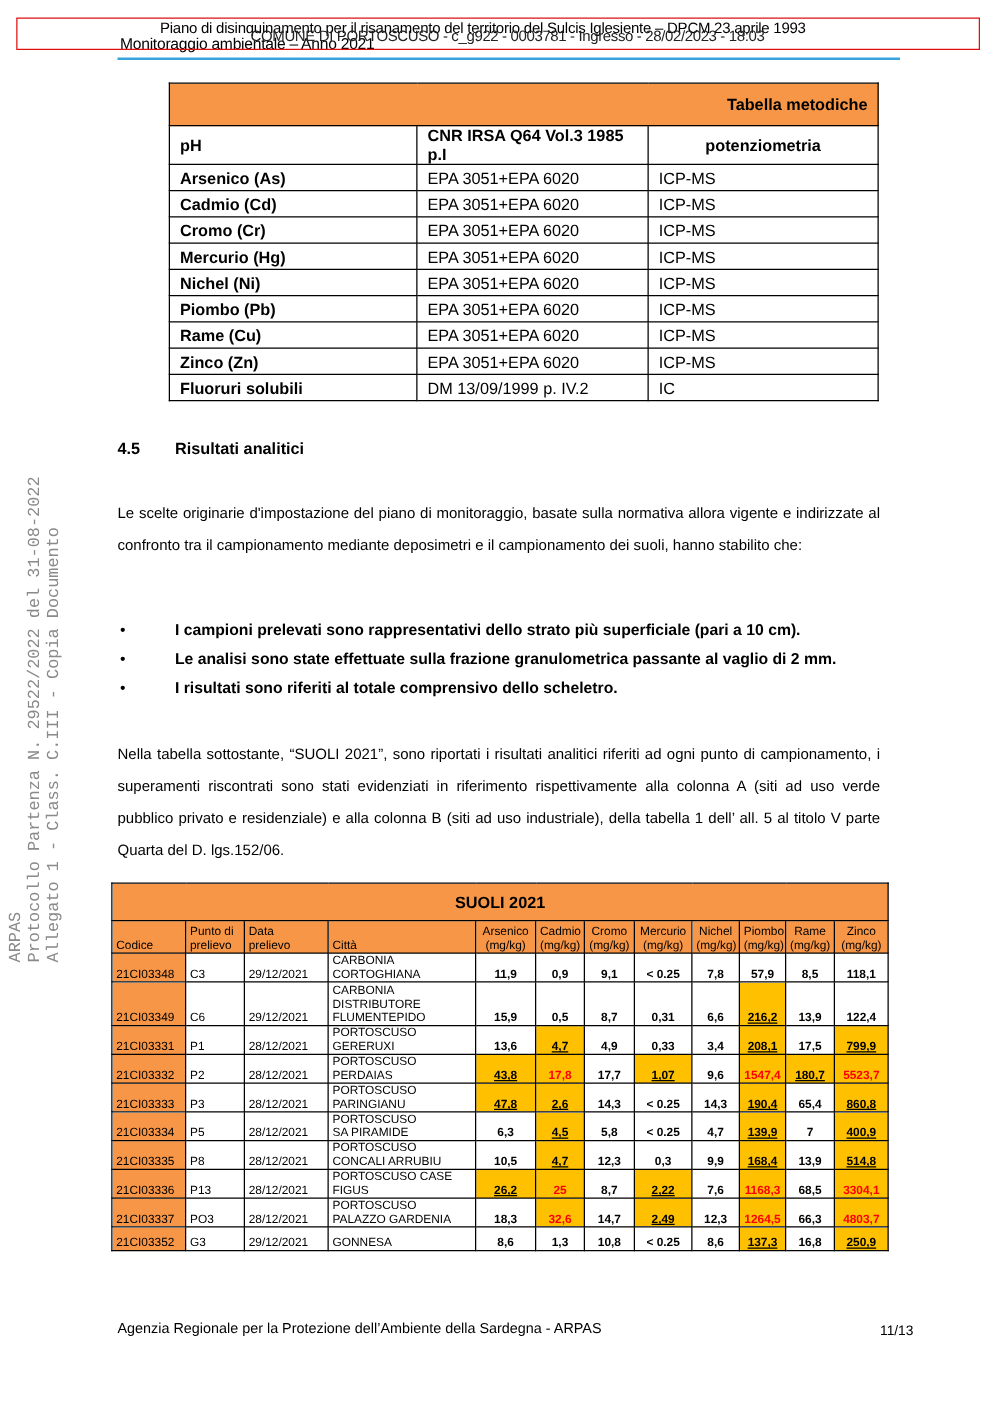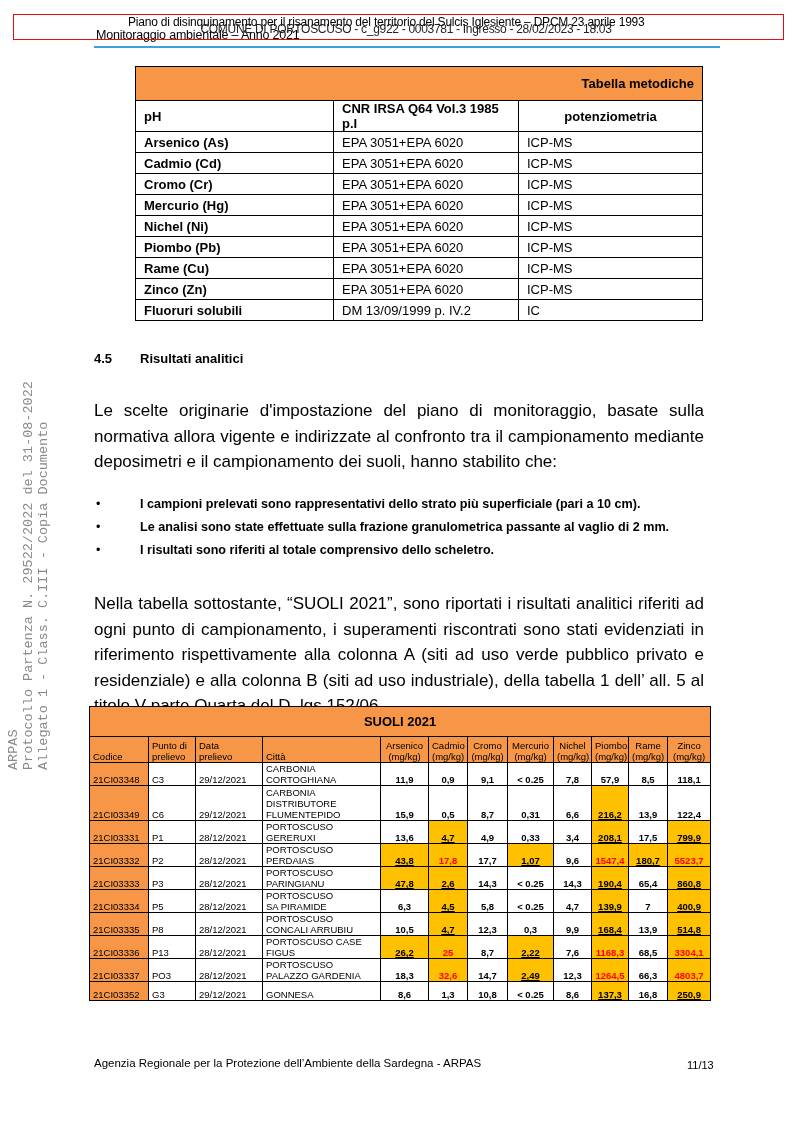--- a/index.html
+++ b/index.html
@@ -17,21 +17,21 @@
   table.meth td { border: 1px solid #000; height: 20px; padding: 0 8px; }
   table.meth td.title { background: #f79646; text-align: right; font-weight: bold; height: 33px; }
   table.meth td.c1 { width: 181px; font-weight: bold; }
   table.meth td.c2 { width: 168px; }
   table.meth tr.boldrow td { font-weight: bold; }
   table.meth tr.boldrow td.c3 { text-align: center; }
 
   .sec-title { position: absolute; left: 94px; top: 351px; font-size: 13px; font-weight: bold; }
   .sec-title .num { display: inline-block; width: 46px; }
 
-  .para { position: absolute; left: 94px; width: 610px; font-size: 17px; line-height: 25.5px; text-align: justify; text-align-last: left; }
+  .para { position: absolute; left: 94px; width: 610px; font-size: 12px; line-height: 25.5px; text-align: justify; text-align-last: left; }
   .para1 { top: 398px; }
   .para2 { top: 591px; }
 
   .bullets { position: absolute; left: 94px; top: 493px; width: 620px; margin: 0; padding: 0; list-style: none; font-size: 12.6px; font-weight: bold; }
   .bullets li { position: relative; padding-left: 46px; height: 23px; line-height: 23px; }
   .bullets li .dot { position: absolute; left: 2px; top: 0; font-weight: normal; }
 
   table.suoli { position: absolute; left: 89px; top: 706px; width: 677px; border-collapse: collapse; font-size: 9.5px; table-layout: fixed; }
   table.suoli td { border: 1px solid #000; padding: 0 3px; vertical-align: bottom; line-height: 11px; overflow: hidden; white-space: nowrap; }
   table.suoli td.ttl { background: #f79646; text-align: center; font-weight: bold; font-size: 13px; height: 29px; vertical-align: middle; }
@@ -40,21 +40,21 @@
   table.suoli tr.row td { height: 22px; }
   table.suoli tr.row.tall td { height: 34px; }
   table.suoli tr.row.short td { height: 18px; }
   table.suoli td.code { background: #f79646; }
   table.suoli td.city { white-space: normal; }
   table.suoli td.val { text-align: center; font-weight: bold; font-size: 9.5px; }
   table.suoli td.val.hl { background: #ffc000; text-decoration: underline; }
   table.suoli td.val.red { color: #ff0000; text-decoration: none; }
 
   .footer { position: absolute; left: 94px; top: 1057px; font-size: 11.5px; text-align: right; }
-  .pageno { position: absolute; left: 687px; top: 1059px; font-size: 11px; }
+  .pageno { position: absolute; left: 704px; top: 1059px; font-size: 11px; }
 </style>
 </head>
 <body>
 
 <div class="hdr-line1">Piano di disinquinamento per il risanamento del territorio del Sulcis Iglesiente – DPCM 23 aprile 1993</div>
 <div class="hdr-line2">Monitoraggio ambientale – Anno 2021</div>
 <div class="stamp-text">COMUNE DI PORTOSCUSO - c_g922 - 0003781 - Ingresso - 28/02/2023 - 18:03</div>
 <div class="stamp-box"></div>
 <div class="hdr-rule"></div>
 

